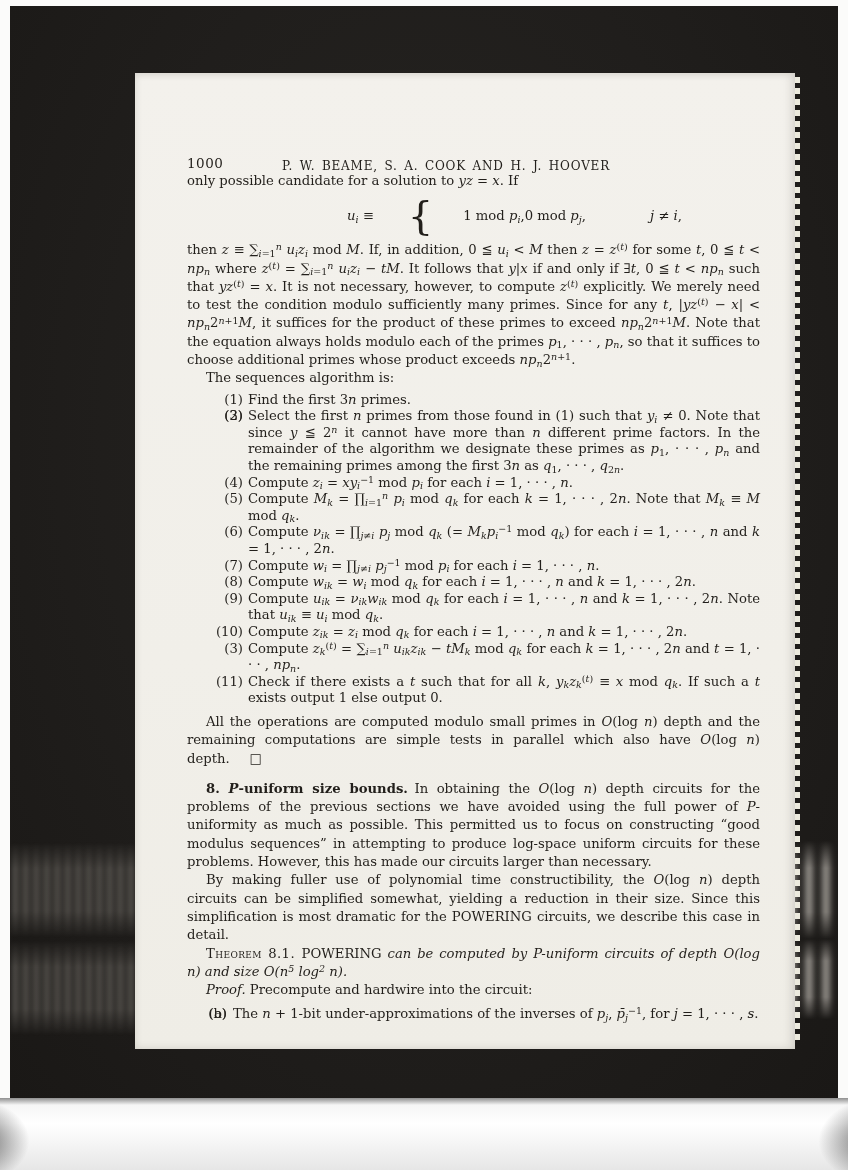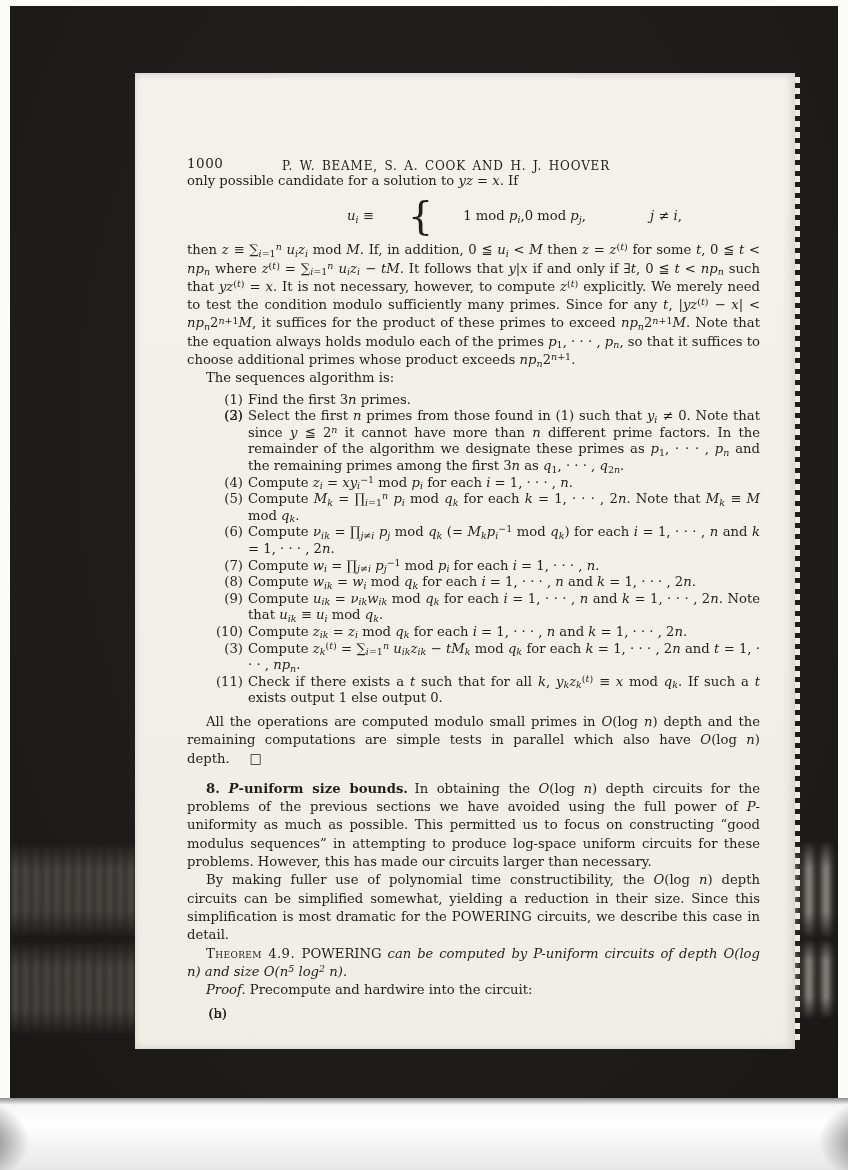--- a/index.html
+++ b/index.html
@@ -123,26 +123,26 @@
         <div class="step"><span class="step-no">(3)</span><span>Compute <i>z</i><sub><i>k</i></sub><sup>(<i>t</i>)</sup> = ∑<sub><i>i</i>=1</sub><sup><i>n</i></sup> <i>u</i><sub><i>ik</i></sub><i>z</i><sub><i>ik</i></sub> − <i>tM</i><sub><i>k</i></sub> mod <i>q</i><sub><i>k</i></sub> for each <i>k</i> = 1, · · · , 2<i>n</i> and <i>t</i> = 1, · · · , <i>np</i><sub><i>n</i></sub>.</span></div>
         <div class="step"><span class="step-no">(11)</span><span>Check if there exists a <i>t</i> such that for all <i>k</i>, <i>y</i><sub><i>k</i></sub><i>z</i><sub><i>k</i></sub><sup>(<i>t</i>)</sup> ≡ <i>x</i> mod <i>q</i><sub><i>k</i></sub>. If such a <i>t</i> exists output 1 else output 0.</span></div>
       </div>
 
       <p class="ind sp6">All the operations are computed modulo small primes in <i>O</i>(log <i>n</i>) depth and the remaining computations are simple tests in parallel which also have <i>O</i>(log <i>n</i>) depth.  □</p>
 
       <p class="ind sp12"><b class="bold">8. <i>P</i>-uniform size bounds.</b> <span>In obtaining the <i>O</i>(log <i>n</i>) depth circuits for the problems of the previous sections we have avoided using the full power of <i>P</i>-uniformity as much as possible. This permitted us to focus on constructing “good modulus sequences” in attempting to produce log-space uniform circuits for these problems. However, this has made our circuits larger than necessary.</span></p>
 
       <p class="ind">By making fuller use of polynomial time constructibility, the <i>O</i>(log <i>n</i>) depth circuits can be simplified somewhat, yielding a reduction in their size. Since this simplification is most dramatic for the POWERING circuits, we describe this case in detail.</p>
 
-      <p class="ind"><span class="sc">Theorem 4.9.</span> <span class="thm"><i>POWERING</i> can be computed by P-uniform circuits of depth O(log n) and size O(n<sup>5</sup> log<sup>2</sup> n).</span></p>
+      <p class="ind"><span class="sc">Theorem 8.1.</span> <span class="thm"><i>POWERING</i> can be computed by P-uniform circuits of depth O(log n) and size O(n<sup>5</sup> log<sup>2</sup> n).</span></p>
 
       <p class="ind"><i>Proof.</i> Precompute and hardwire into the circuit:</p>
 
       <div class="proof-items">
         <div class="proof-item"><span class="pi-no">(a)</span></div>
-        <div class="proof-item"><span class="pi-no">(b)</span></div>
+        <div class="proof-item"><span class="pi-no">(b)</span><span>The <i>n</i> + 1-bit under-approximations of the inverses of <i>p</i><sub><i>j</i></sub>, <i>p̄</i><sub><i>j</i></sub><sup>−1</sup>, for <i>j</i> = 1, · · · , <i>s</i>.</span></div>
       </div>
 
     </div>
   </div>
 </div>
 
 <div class="bed"></div>
 
 </body></html>

